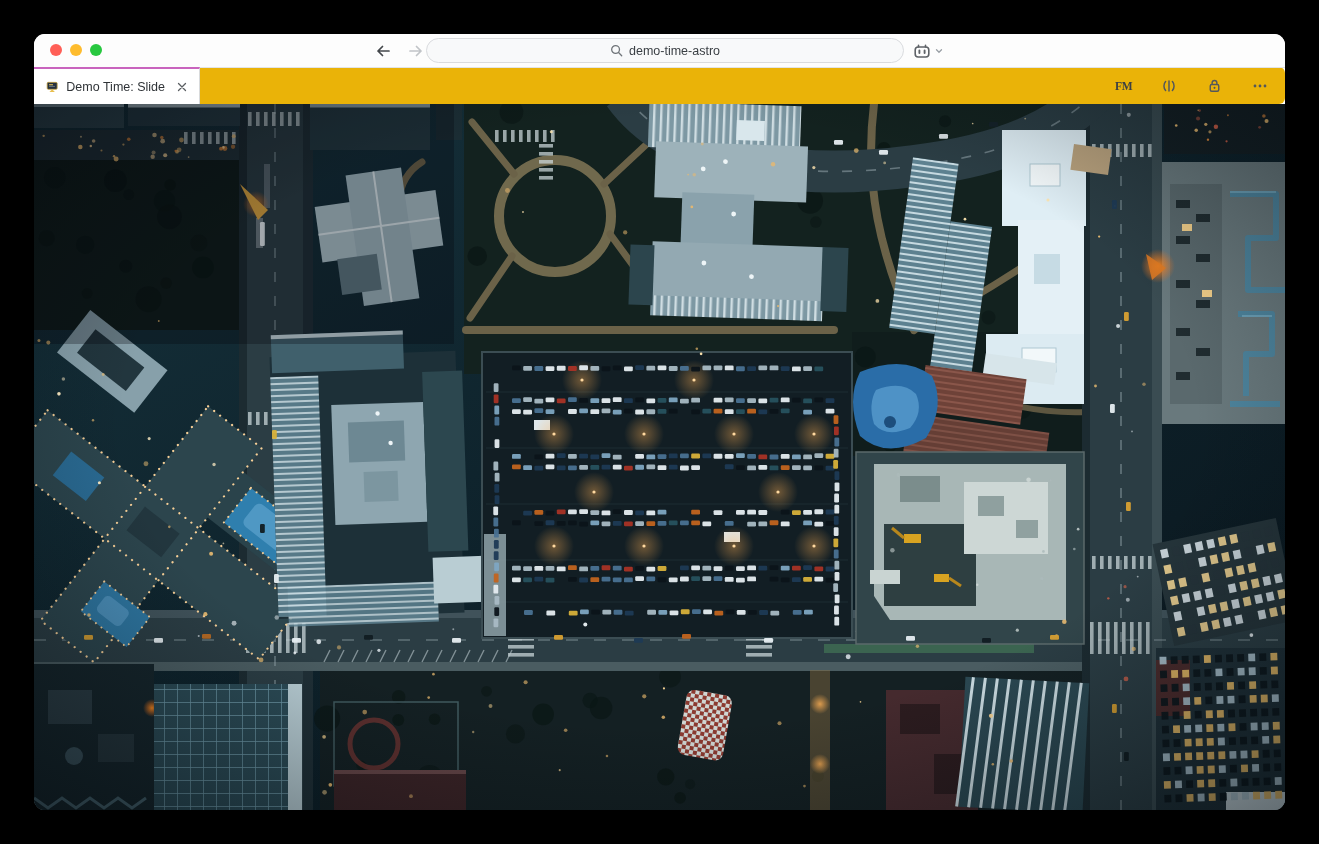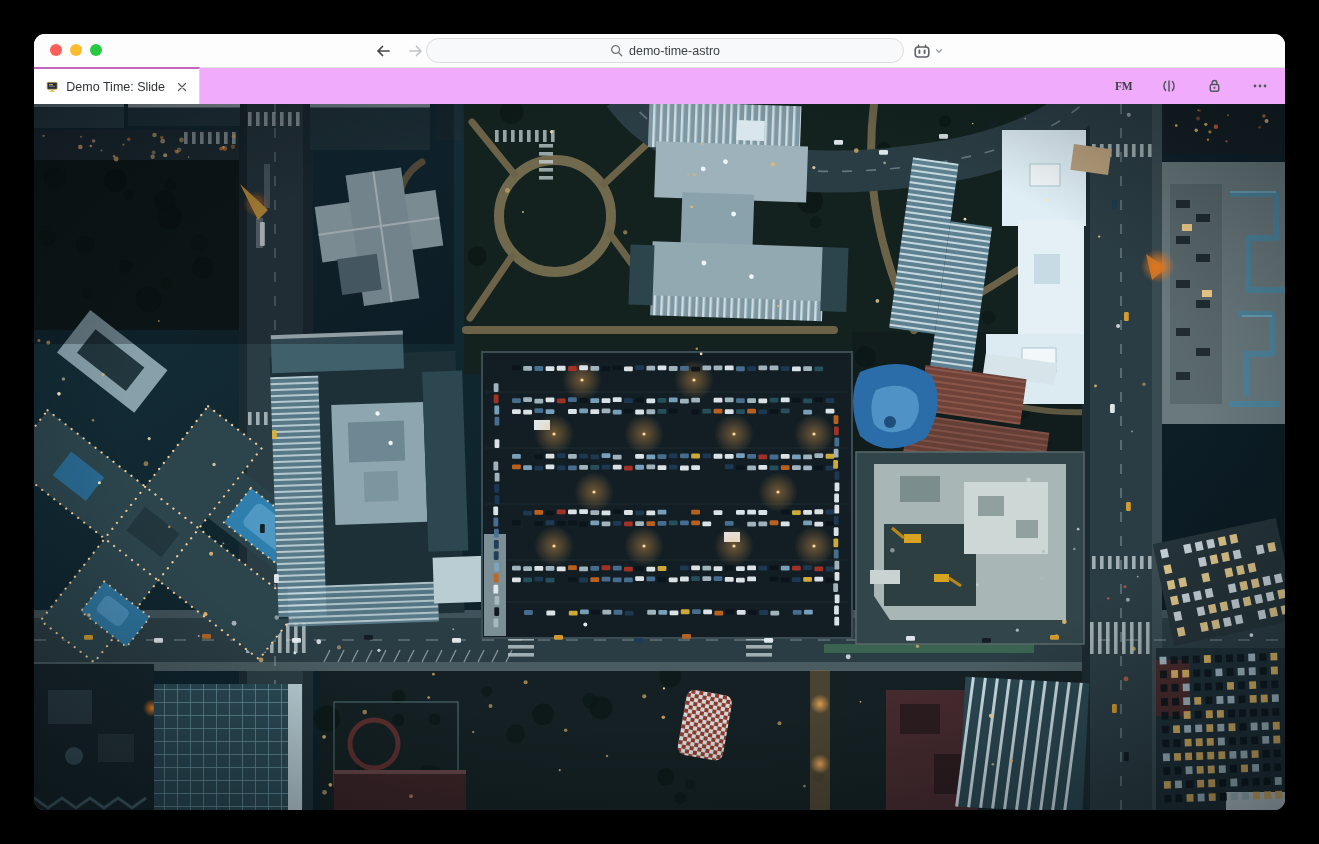--- a/index.html
+++ b/index.html
@@ -22,21 +22,21 @@
   .navbtns{position:absolute;left:336px;top:4px;display:flex;gap:8px;}
   .icon-btn{width:25px;height:25px;display:flex;align-items:center;justify-content:center;background:none;border:none;padding:0;}
   .urlbar{
     position:absolute;left:392px;top:4px;width:478px;height:25px;box-sizing:border-box;
     border-radius:13px;background:#f8f9fa;border:1px solid #d9dbde;
     display:flex;align-items:center;justify-content:center;gap:6px;
   }
   .url-text{font-size:12.5px;color:#3a3f44;}
   .profile{position:absolute;left:878px;top:4px;height:25px;display:flex;align-items:center;gap:2px;background:none;border:none;padding:0;}
   
-  .tabbar{position:relative;height:37px;background:#f0abfc;}
+  .tabbar{position:relative;height:37px;background:#eab308;border-radius:6px;}
   .tabbar .hairline{position:absolute;left:0;top:0;width:100%;height:1px;background:#e2e4e6;}
   .tab{
     position:absolute;left:0;top:0;width:166px;height:37px;box-sizing:border-box;
     background:#fff;border-right:1px solid #d8dadc;border-top:2px solid #c964be;
     display:flex;align-items:center;gap:8px;padding:0 8px 0 12px;z-index:2;
   }
   .tab-title{font-size:12.5px;color:#2f3337;white-space:nowrap;}
   .tab-close{margin-left:auto;background:none;border:none;padding:2px;display:flex;}
   .tab-actions{position:absolute;right:16px;top:0;height:100%;display:flex;align-items:center;gap:28px;z-index:2;}
   .tab-actions .act{background:none;border:none;padding:0;display:flex;align-items:center;justify-content:center;}

